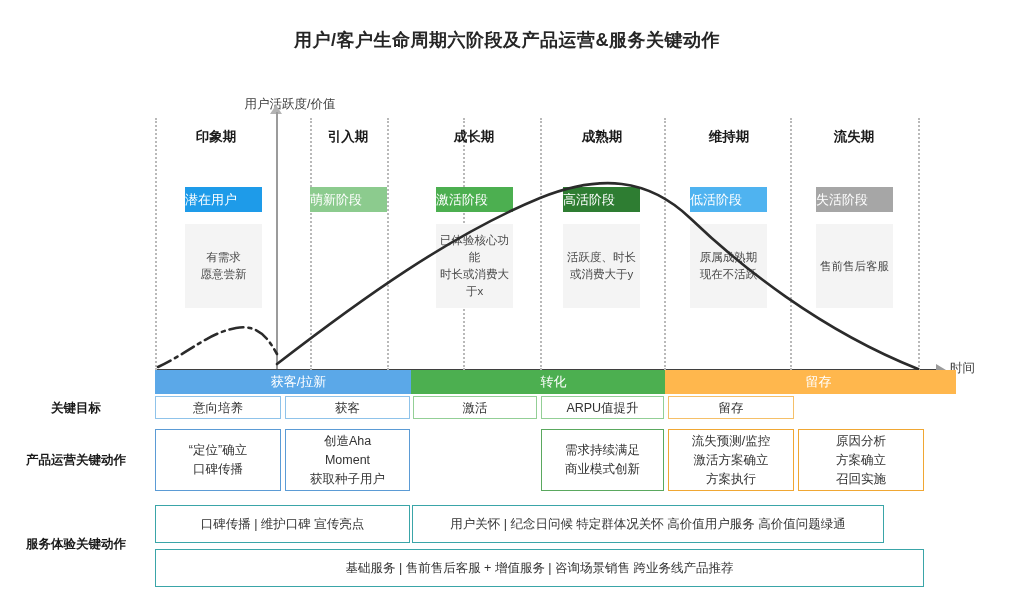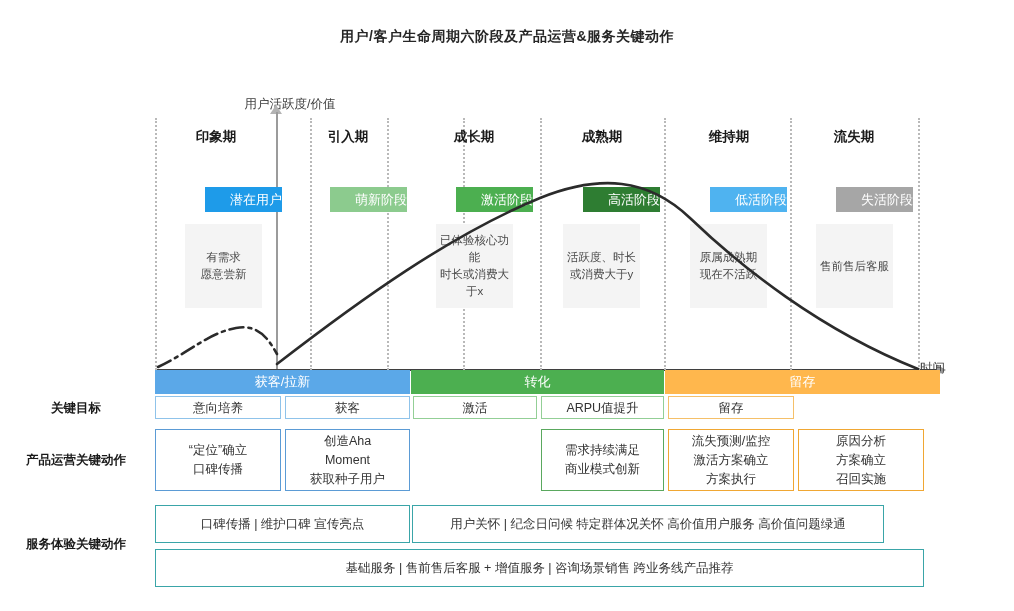--- a/index.html
+++ b/index.html
@@ -8,21 +8,21 @@
     font-family:"Liberation Sans","DejaVu Sans",sans-serif;
     color:#333;overflow:hidden;position:relative;
   }
   #stage{position:absolute;left:0;top:0;width:1014px;height:611px;}
 
   .abs{position:absolute;}
 
   
   .title{
     left:0;top:28px;width:1014px;text-align:center;
-    font-size:14px;font-weight:bold;color:#262626;letter-spacing:.5px;
+    font-size:18px;font-weight:bold;color:#262626;letter-spacing:.5px;
   }
 
   
   .yaxis-label{
     left:200px;top:96px;width:180px;text-align:center;
     font-size:12.5px;color:#404040;
   }
   .yaxis-line{
     left:276px;top:112px;width:2px;height:258px;background:#9b9b9b;
   }
@@ -33,54 +33,54 @@
   }
   .xaxis-line{
     left:155px;top:369px;width:785px;height:2px;background:#3f3f3f;
   }
   .xaxis-arrow{
     left:936px;top:364px;width:0;height:0;
     border-top:6px solid transparent;border-bottom:6px solid transparent;
     border-left:10px solid #9b9b9b;
   }
   .xaxis-label{
-    left:920px;top:360px;font-size:12.5px;color:#404040;white-space:nowrap;
+    left:950px;top:360px;font-size:12.5px;color:#404040;white-space:nowrap;
   }
 
   
   .vsep{
     top:118px;width:0;height:252px;
     border-left:2px dotted #b9b9b9;
   }
 
   
   .phase-name{
     top:128px;text-align:center;font-size:13.5px;font-weight:bold;color:#1a1a1a;
   }
 
   
   .stage-badge{
-    top:187px;height:25px;line-height:25px;text-align:right;
-    font-size:13px;color:#ffffff;margin-left:20px;
+    top:187px;height:25px;line-height:25px;text-align:left;
+    font-size:13px;color:#ffffff;
   }
   
   .desc-box{
     top:224px;height:84px;background:#f4f4f4;
     display:flex;align-items:center;justify-content:center;
     text-align:center;font-size:11.5px;line-height:17px;color:#4a4a4a;
     padding:0 4px;box-sizing:border-box;
   }
 
   
   .curve-svg{left:0;top:0;width:1014px;height:611px;pointer-events:none;}
 
   
   .band{
     top:370px;height:24px;line-height:24px;text-align:center;
-    font-size:13px;color:#ffffff;
+    font-size:13px;color:#ffffff;padding-left:16px;
   }
 
   
   .row-label{
     text-align:center;font-size:12.5px;font-weight:bold;color:#1a1a1a;
     width:136px;left:8px;
   }
 
   
   .goal-cell{

